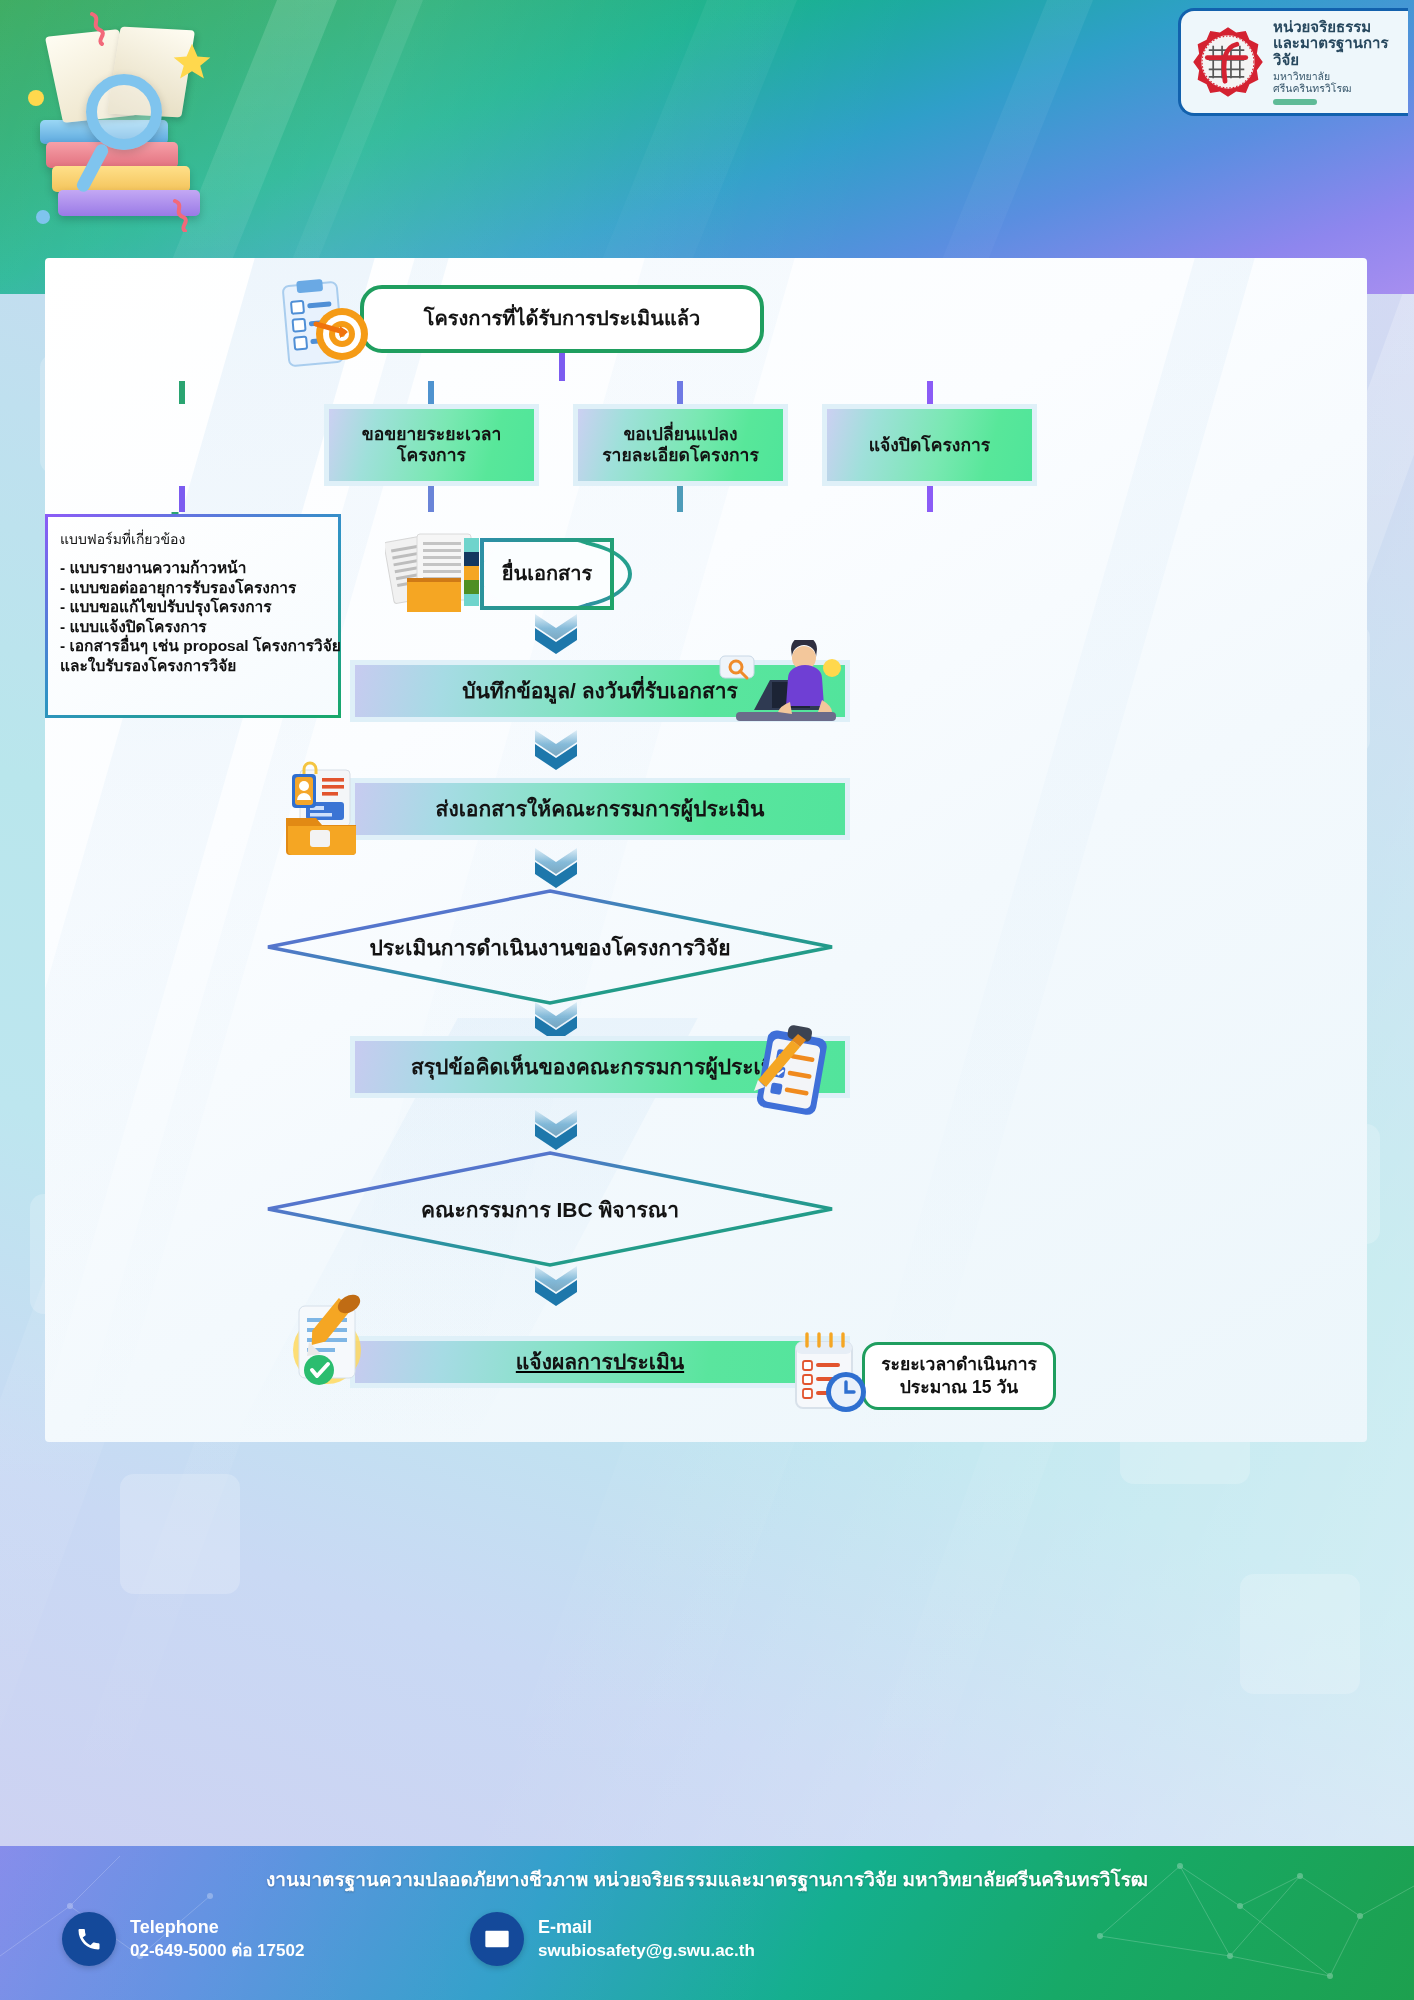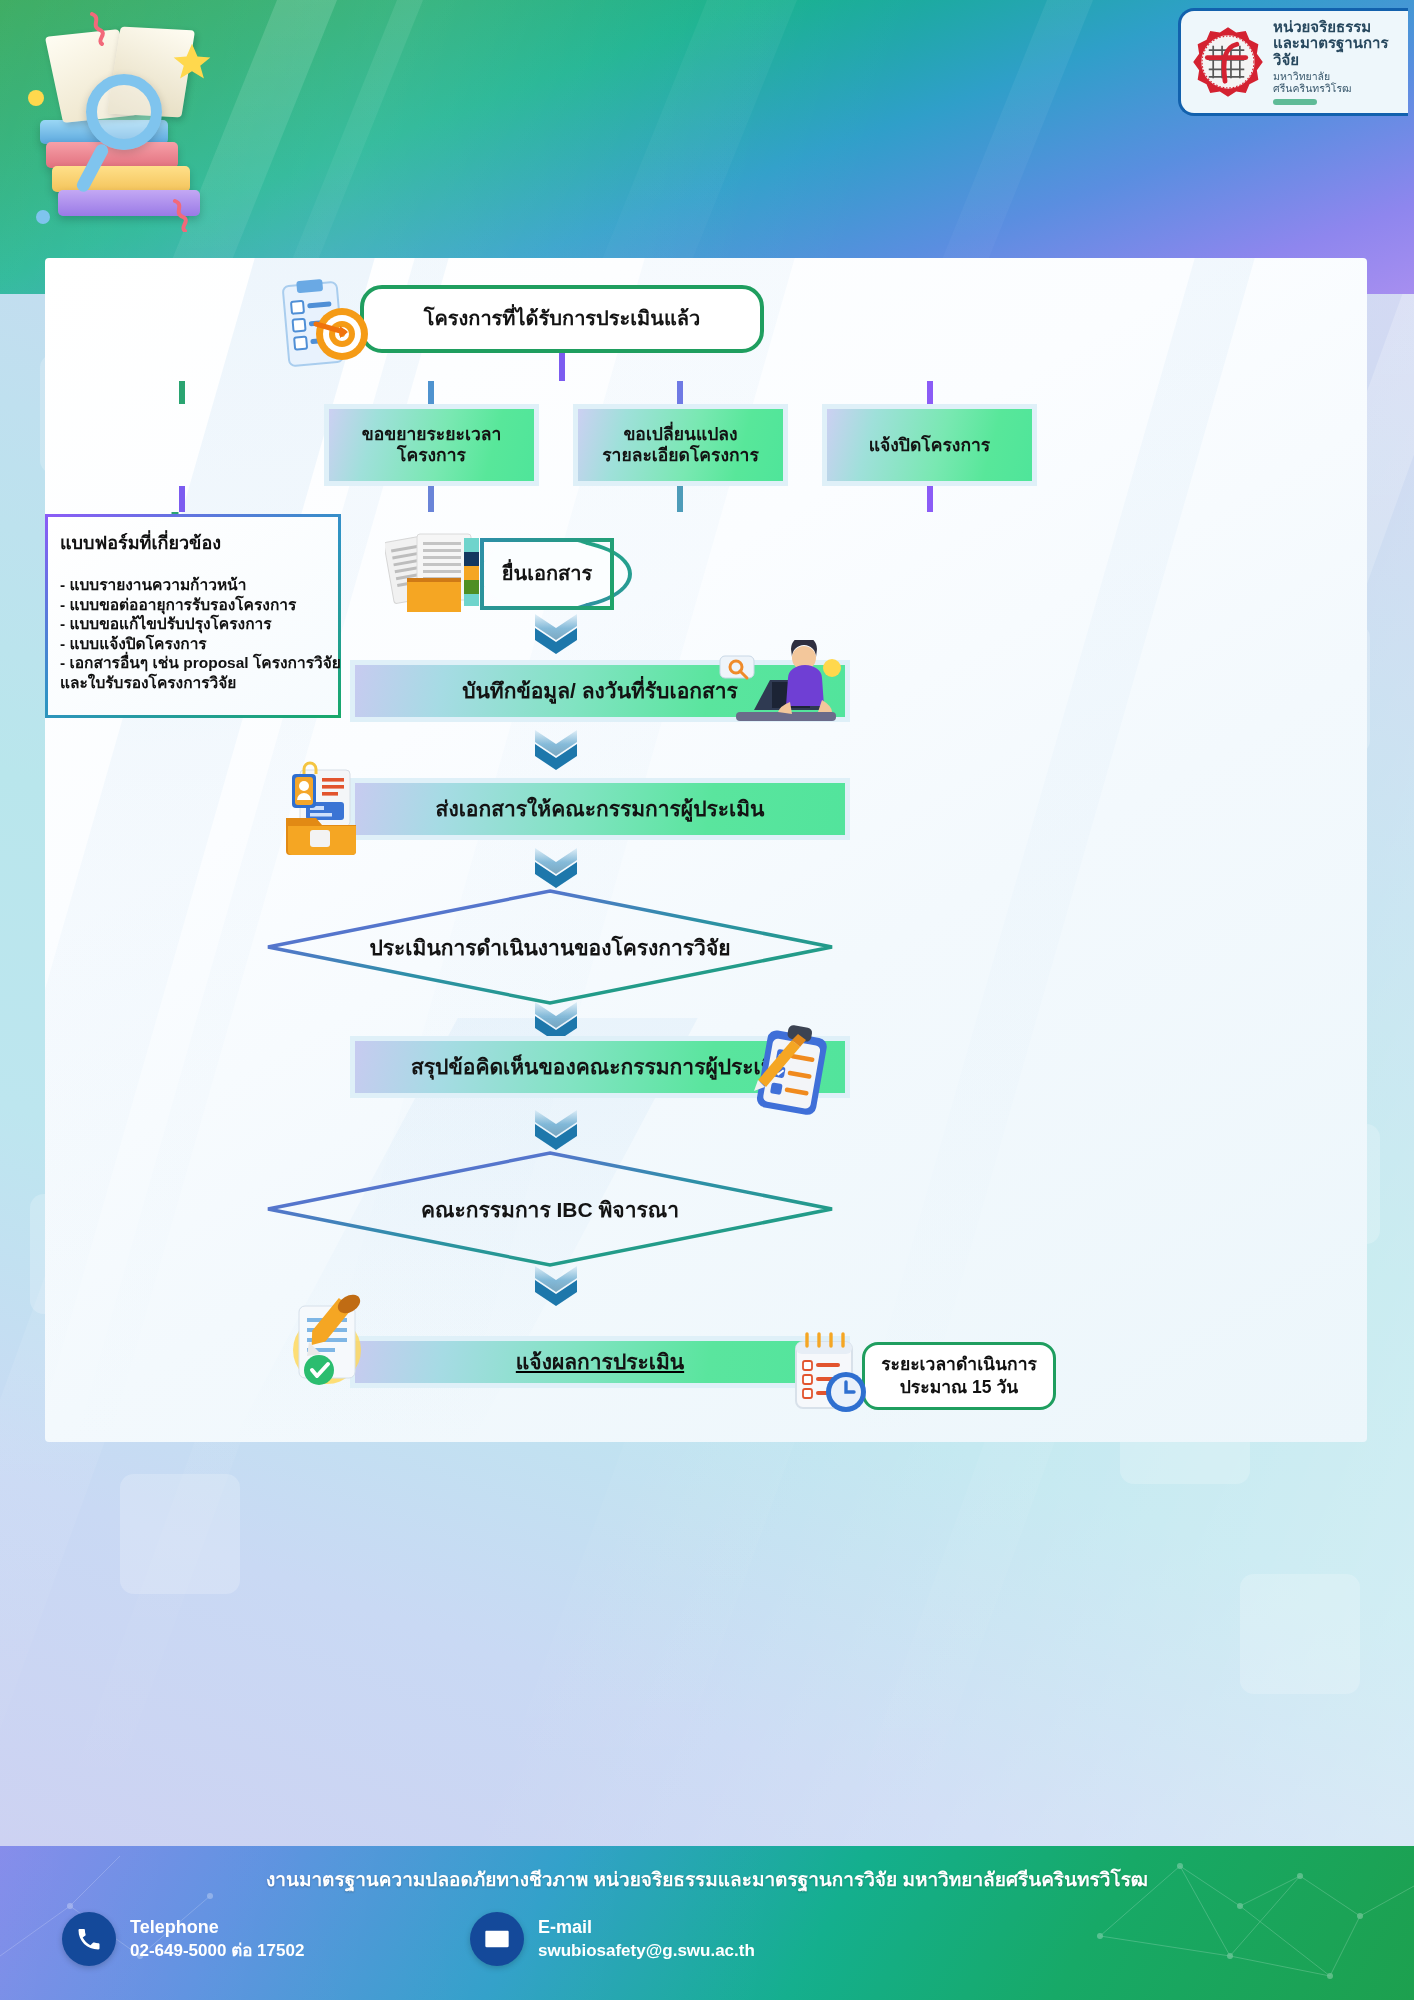--- a/index.html
+++ b/index.html
@@ -138,21 +138,21 @@
   
   .arrow { position: absolute; width: 46px; height: 44px; z-index: 4; }
 
   
   .formbox {
     position: absolute; left: 45px; top: 514px; width: 296px; height: 204px;
     border: 3px solid; border-image: linear-gradient(150deg,#8b5cf6,#2f93c4,#17a86a) 1;
     background: linear-gradient(150deg,#ffffff,#f6fbfe);
     padding: 11px 12px 8px 12px; z-index: 6;
   }
-  .formbox .ttl { font-size: 18px; font-weight: 700; color: #111; margin-bottom: 18px; }
+  .formbox .ttl { font-size: 14px; font-weight: 400; color: #111; margin-bottom: 8px; }
   .formbox .li { font-size: 15.5px; font-weight: 700; color: #111; line-height: 1.26; white-space: nowrap; }
 
   
   .badge {
     position: absolute; left: 862px; top: 1342px; width: 194px; height: 68px;
     border: 3px solid #1f9e5f; border-radius: 16px; background: #ffffff;
     display: flex; flex-direction: column; align-items: center; justify-content: center;
     z-index: 6;
   }
   .badge div { font-size: 17.5px; font-weight: 700; color: #111; line-height: 1.3; }

